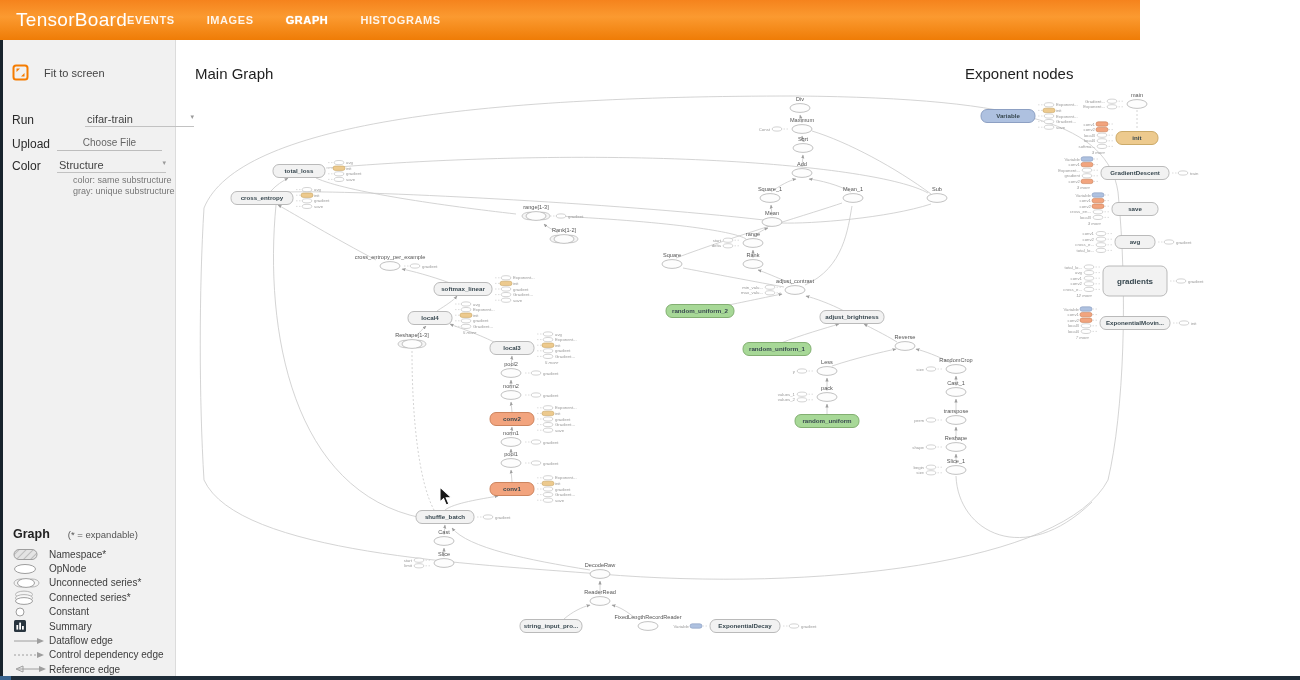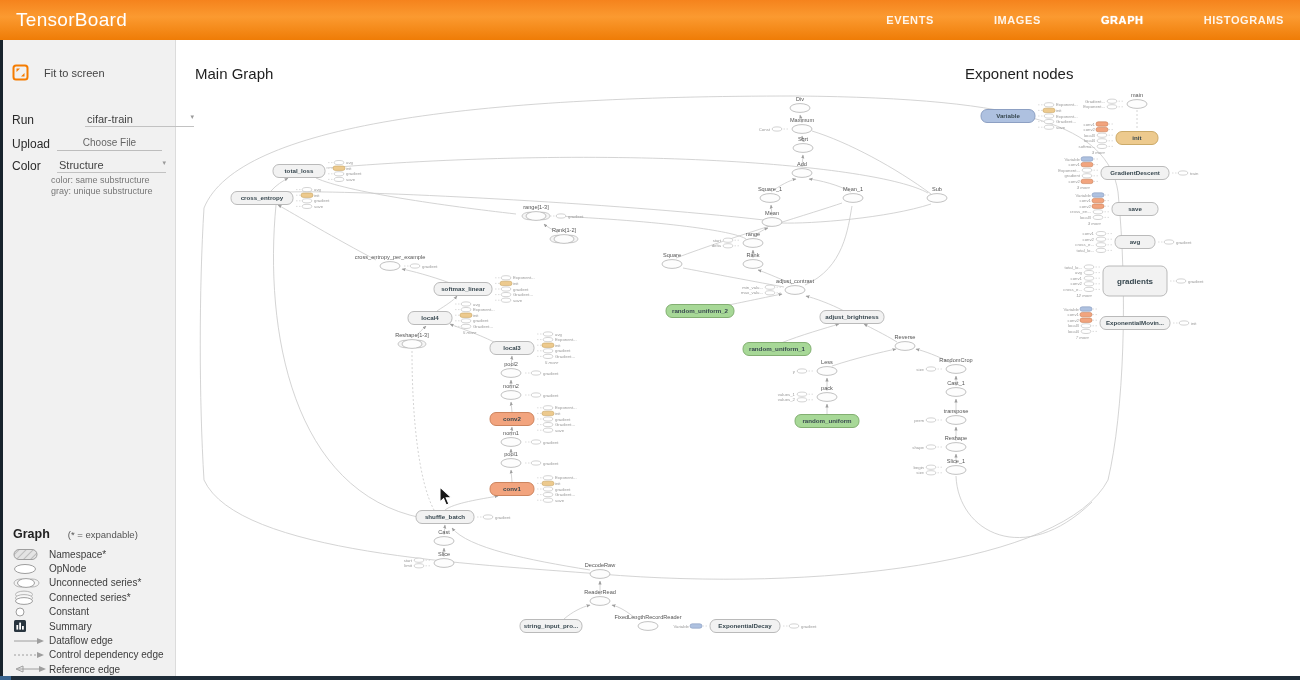--- a/index.html
+++ b/index.html
@@ -1,43 +1,43 @@
 <!DOCTYPE html>
 <html><head>
 <meta charset="utf-8">
 <style>
   html,body{margin:0;padding:0;}
   body{width:1300px;height:680px;position:relative;overflow:hidden;background:#fff;
        font-family:"Liberation Sans",sans-serif;}
   
-  .header{position:absolute;top:0;left:0;width:1300px;height:40px;box-sizing:border-box;
+  .header{position:absolute;top:0;left:0;width:1140px;height:40px;box-sizing:border-box;
           background:linear-gradient(180deg,#f5831d 0%,#fb9a30 42%,#ef7c06 100%);
-          display:flex;align-items:center;justify-content:space-between;padding:0 16px;}
+          display:flex;align-items:center;padding:0 16px;}
   .app-title{color:#fff;font-size:19px;font-weight:500;letter-spacing:.3px;}
   .topnav{display:flex;gap:32px;align-items:center;}
-  .nav-item{color:rgba(255,255,255,.9);font-size:11px;font-weight:700;letter-spacing:.6px;cursor:pointer;margin-left:28px;}
+  .nav-item{color:rgba(255,255,255,.9);font-size:11px;font-weight:700;letter-spacing:.6px;cursor:pointer;}
   .nav-item.active{color:#fff;text-shadow:0 0 1px #fff;}
   
   .edge-strip{position:absolute;top:40px;left:0;width:3px;height:640px;background:#18232d;}
   .bottom-strip{position:absolute;left:0;bottom:0;width:1300px;height:4px;background:#1f2d39;}
   .bottom-strip .corner{position:absolute;left:0;top:0;width:11px;height:4px;background:#39648f;}
   
   .sidebar{position:absolute;top:40px;left:3px;width:173px;height:636px;background:#f1f1f1;
            border-right:1px solid #dcdcdc;box-sizing:border-box;}
   .ctl-label{font-size:12px;color:#2b2b2b;}
   .row-fit{position:absolute;top:24px;left:9px;display:flex;align-items:center;gap:15px;cursor:pointer;}
   .row-fit span{font-size:11px;color:#444;}
   .ctl-row{position:absolute;left:9px;display:flex;align-items:flex-end;}
   .ctl-row .ctl-label{width:45px;}
   .select-box{width:105px;border-bottom:1px solid #c2c2c2;font-size:11px;color:#444;
               padding:1px 2px;position:relative;cursor:pointer;}
   .select-box .caret{position:absolute;right:0;top:1px;font-size:7px;color:#9a9a9a;}
   .file-btn{width:105px;border-bottom:1px solid #bdbdbd;font-size:10px;color:#666;
             text-align:center;padding:2px 0;cursor:pointer;}
-  .color-caption{position:absolute;left:48px;top:135px;font-size:9px;color:#777;line-height:11px;}
+  .color-caption{position:absolute;left:70px;top:135px;font-size:9px;color:#777;line-height:11px;}
   
   .legend{position:absolute;left:10px;top:487px;right:4px;}
   .legend-head{display:flex;gap:18px;align-items:baseline;margin-bottom:6px;}
   .legend-title{font-size:12.5px;font-weight:700;color:#222;}
   .legend-note{font-size:9.5px;color:#555;}
   .legend-item{display:flex;align-items:center;height:14.4px;}
   .legend-icon{width:36px;flex:none;display:flex;align-items:center;}
   .legend-label{font-size:10px;color:#3d3d3d;}
   
   .main-title{position:absolute;left:195px;top:65px;font-size:15px;font-weight:500;color:#1f1f1f;}

